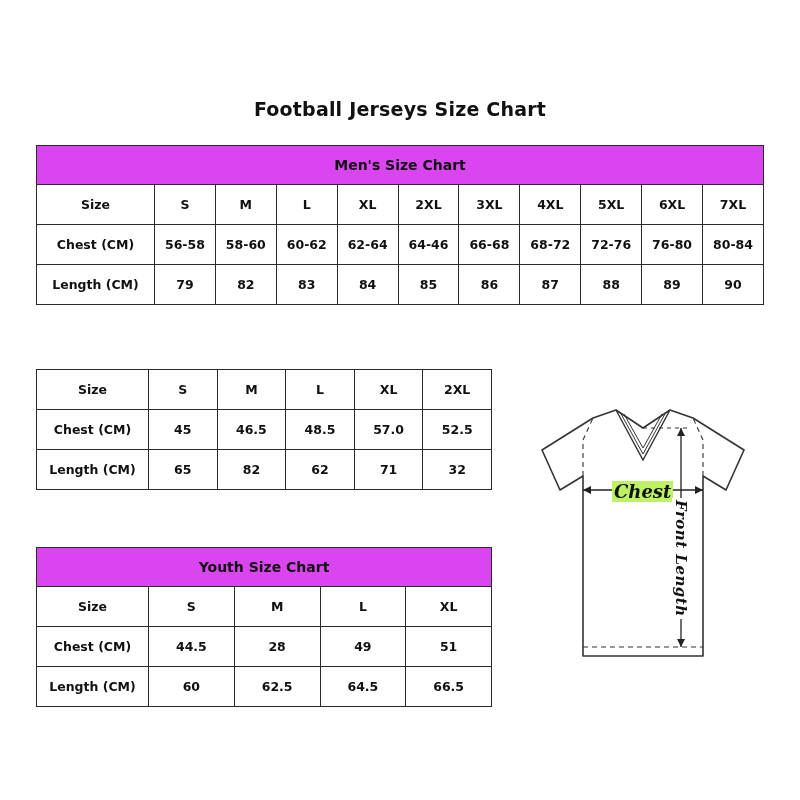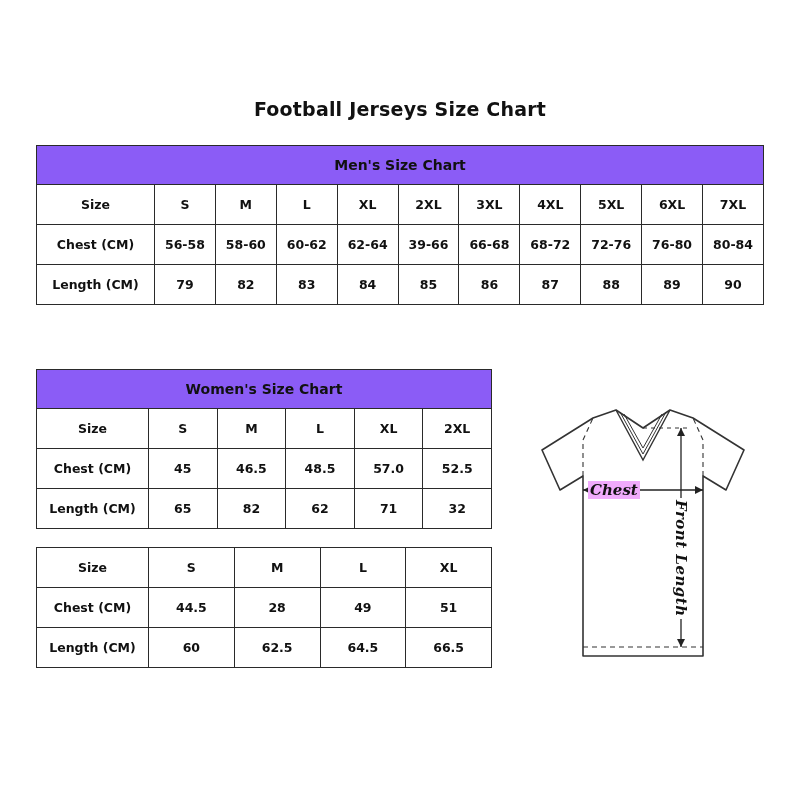--- a/index.html
+++ b/index.html
@@ -45,21 +45,21 @@
     font-weight: bold;
     color: #111;
     padding: 0;
     height: 39px;
     line-height: 39px;
     white-space: nowrap;
   }
   table.size-table caption {
     border: 1px solid #2a2a2a;
     border-bottom: none;
-    background: #8b5cf6;
+    background: #d946ef;
     font-size: 14px;
     font-weight: bold;
     height: 38px;
     line-height: 38px;
     color: #111;
     caption-side: top;
   }
   .men-table {
     position: absolute;
     left: 36px;
@@ -92,28 +92,28 @@
     left: 498px;
     top: 398px;
     width: 290px;
     height: 290px;
   }
   .shirt-figure svg {
     display: block;
   }
   .label-chest {
     position: absolute;
-    left: 588px;
+    left: 612px;
     top: 481px;
-    font-size: 15px;
+    font-size: 18px;
     font-style: italic;
     font-weight: bold;
     font-family: "DejaVu Serif", serif;
     color: #111;
-    background: #f0abfc;
+    background: #bef264;
     padding: 0 2px;
   }
   .label-front-length {
     position: absolute;
     left: 672px;
     top: 498px;
     font-size: 15px;
     font-style: italic;
     font-weight: bold;
     font-family: "DejaVu Serif", serif;
@@ -160,21 +160,21 @@
         <td>5XL</td>
         <td>6XL</td>
         <td>7XL</td>
       </tr>
       <tr>
         <th>Chest (CM)</th>
         <td>56-58</td>
         <td>58-60</td>
         <td>60-62</td>
         <td>62-64</td>
-        <td>39-66</td>
+        <td>64-46</td>
         <td>66-68</td>
         <td>68-72</td>
         <td>72-76</td>
         <td>76-80</td>
         <td>80-84</td>
       </tr>
       <tr>
         <th>Length (CM)</th>
         <td>79</td>
         <td>82</td>
@@ -184,21 +184,20 @@
         <td>86</td>
         <td>87</td>
         <td>88</td>
         <td>89</td>
         <td>90</td>
       </tr>
     </tbody>
   </table>
 
   <table class="size-table women-table">
-    <caption>Women's Size Chart</caption>
     <colgroup>
       <col class="lbl">
       <col>
         <col>
         <col>
         <col>
         <col>
     </colgroup>
     <tbody>
       <tr>
@@ -222,20 +221,21 @@
         <td>65</td>
         <td>82</td>
         <td>62</td>
         <td>71</td>
         <td>32</td>
       </tr>
     </tbody>
   </table>
 
   <table class="size-table youth-table">
+    <caption>Youth Size Chart</caption>
     <colgroup>
       <col class="lbl">
       <col>
         <col>
         <col>
         <col>
     </colgroup>
     <tbody>
       <tr>
         <th>Size</th>

